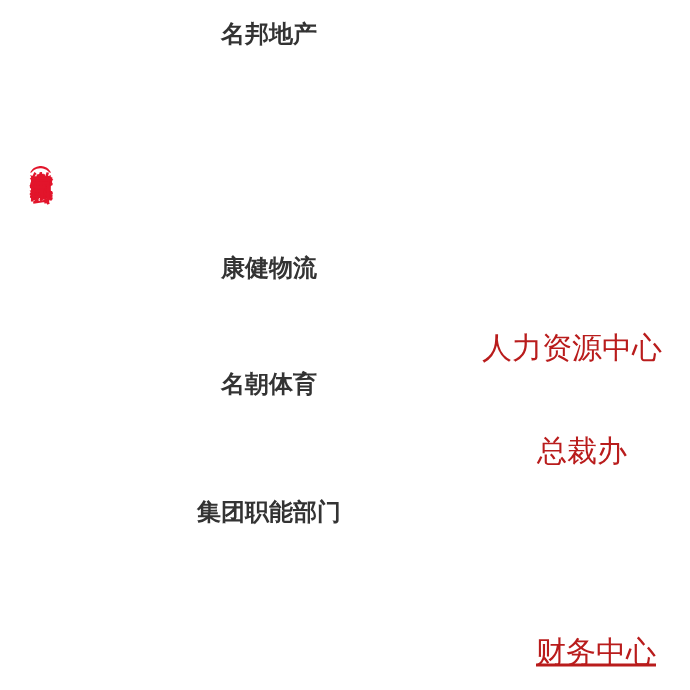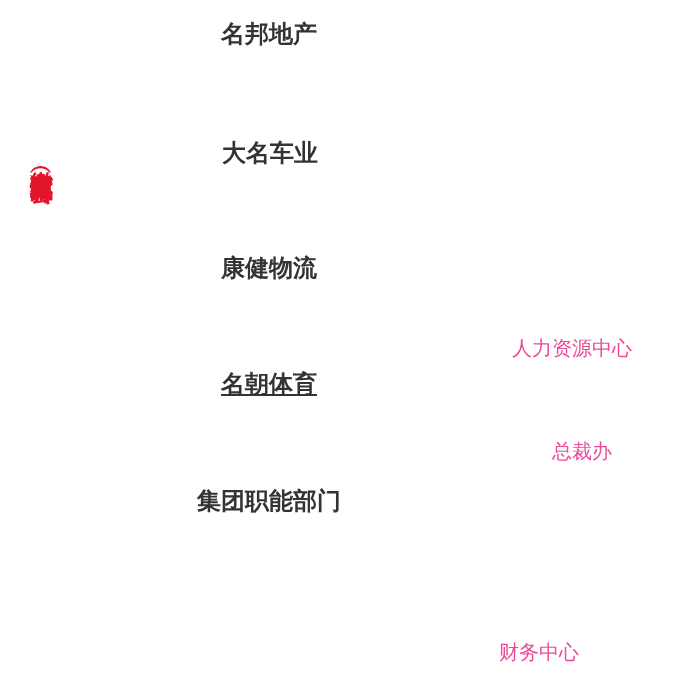--- a/index.html
+++ b/index.html
@@ -34,45 +34,44 @@
     color: #E2152B;
     white-space: nowrap;
     cursor: pointer;
   }
   .branch-node {
     font-size: 24px;
     font-weight: 700;
     color: #333333;
   }
   .dept-node {
-    font-size: 20px;
+    font-size: 30px;
     font-weight: 400;
-    color: #ec4899;
+    color: #b91c1c;
   }
   #b1 { left: 269px; top: 34px; }
   #b2 { left: 270px; top: 153px; }
   #b3 { left: 269px; top: 268px; }
-  #b4 { left: 269px; top: 384px; text-decoration: underline; }
-  #b5 { left: 269px; top: 501px; }
+  #b4 { left: 269px; top: 384px; }
+  #b5 { left: 269px; top: 512px; }
   #b6 { left: 267px; top: 618px; }
   #d1 { left: 572px; top: 348px; }
   #d2 { left: 574px; top: 451px; margin-left: 8px; }
   #d3 { left: 571px; top: 553px; }
-  #d4 { left: 539px; top: 652px; }
+  #d4 { left: 596px; top: 652px; text-decoration: underline; }
 </style>
 </head>
 <body>
 
 <div class="canvas">
 
   <span class="root-node">安徽省大名实业（集团）有限公司</span>
 
   <span class="node branch-node" id="b1">名邦地产</span>
 
-  <span class="node branch-node" id="b2">大名车业</span>
 
   <span class="node branch-node" id="b3">康健物流</span>
 
   <span class="node branch-node" id="b4">名朝体育</span>
 
   <span class="node branch-node" id="b5">集团职能部门</span>
 
 
   <span class="node dept-node" id="d1">人力资源中心</span>
 

